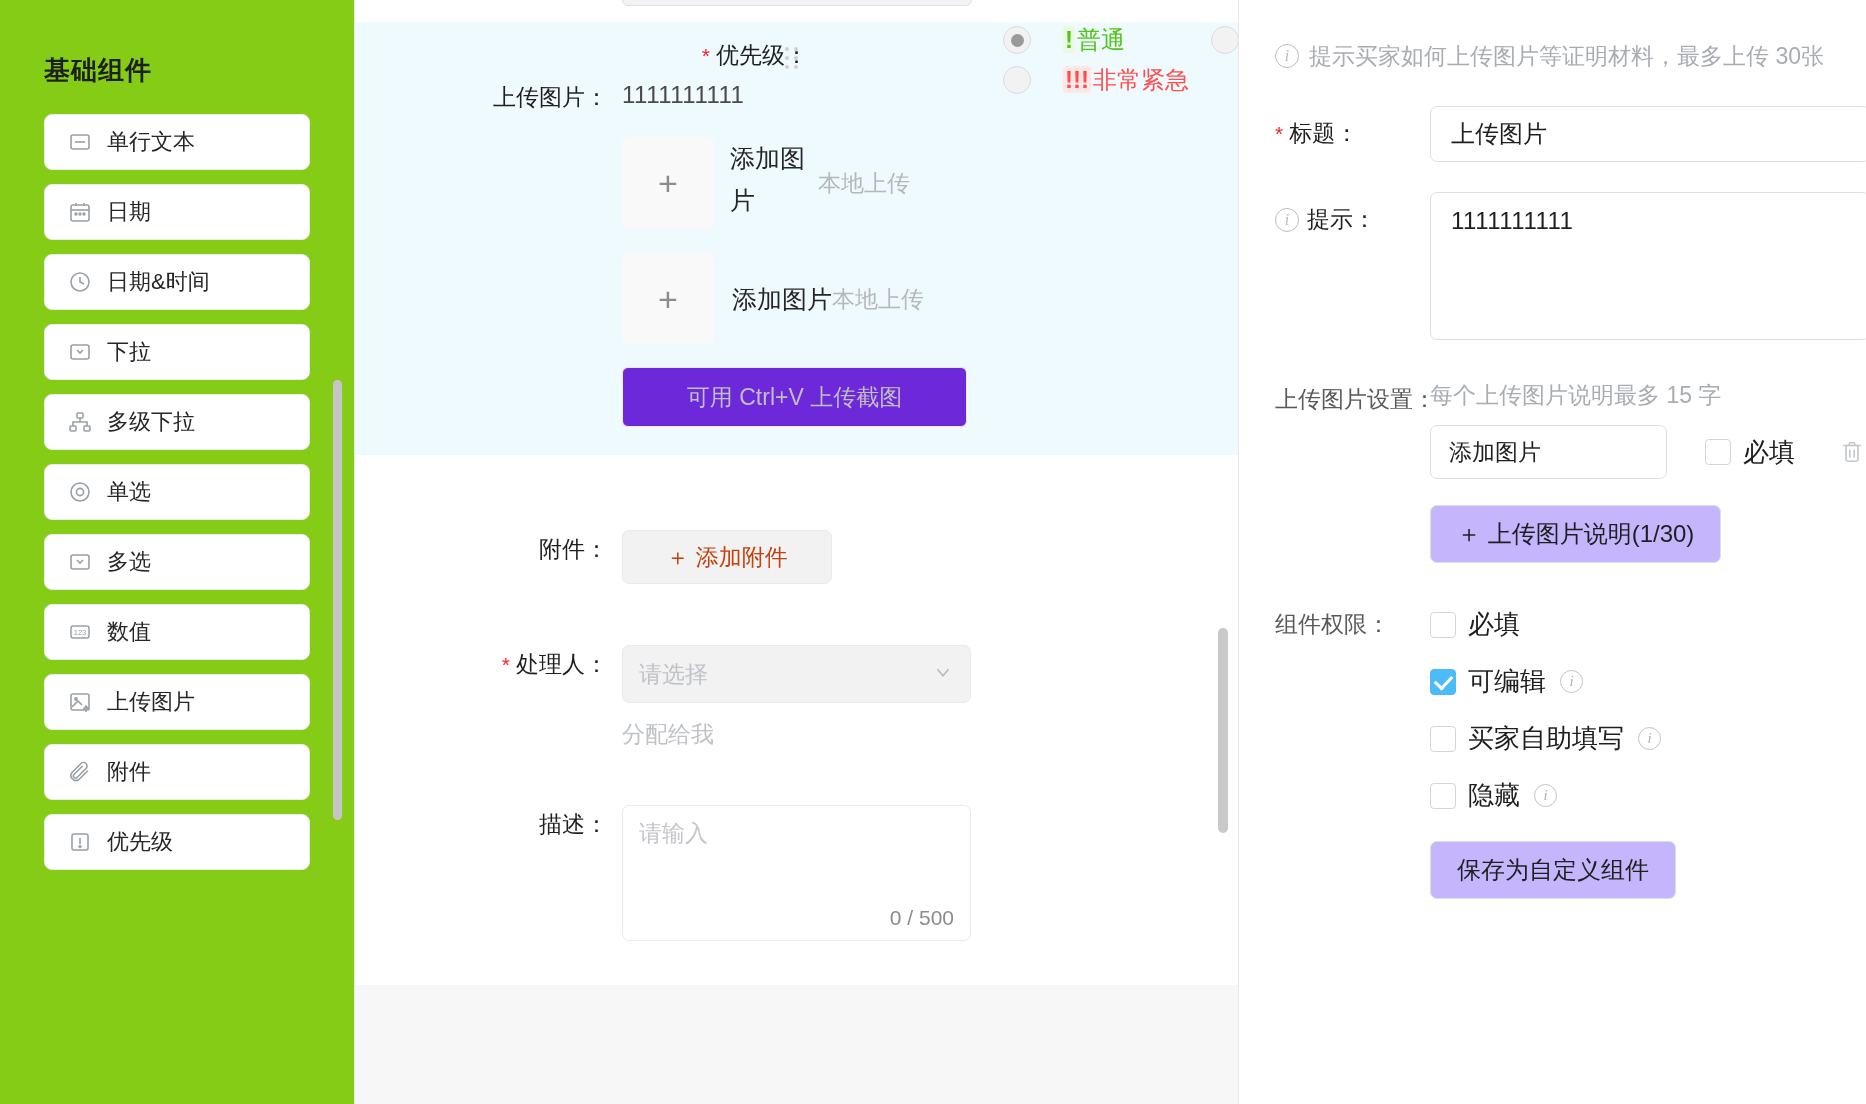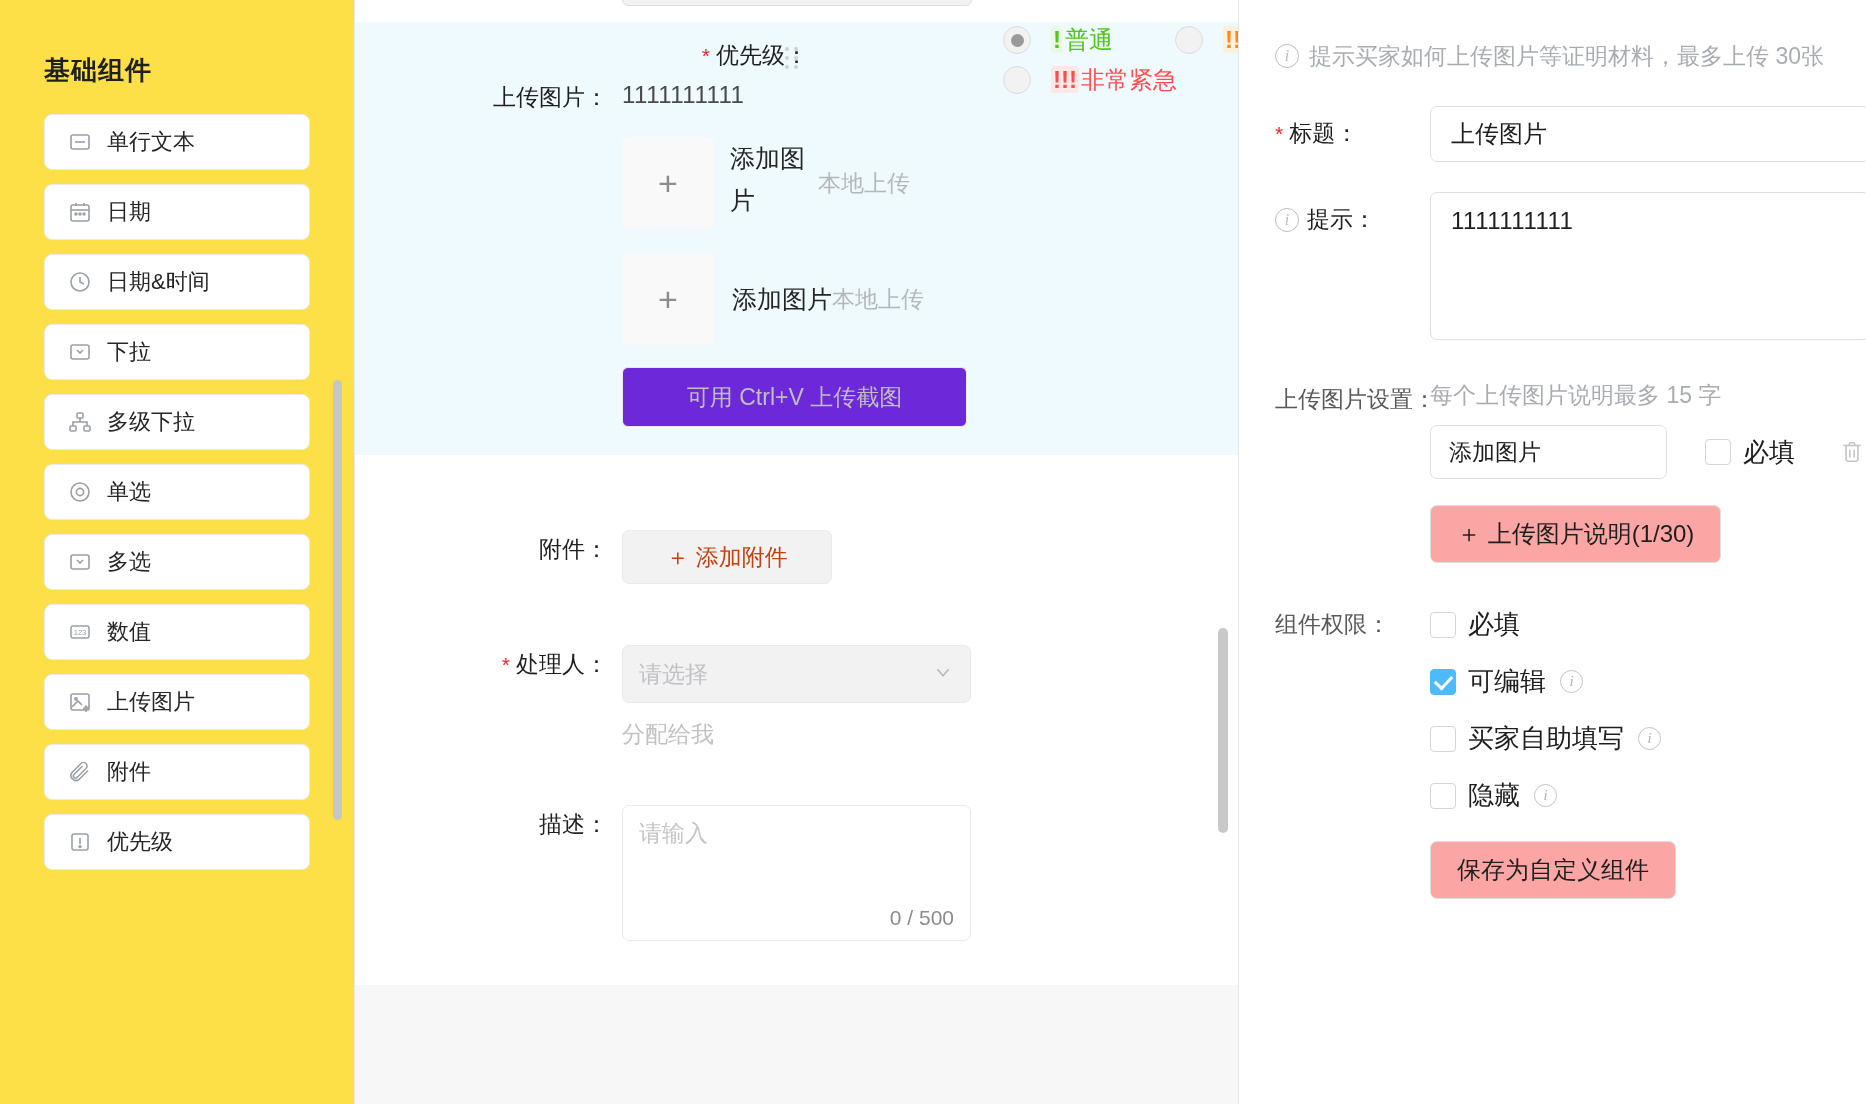--- a/index.html
+++ b/index.html
@@ -10,21 +10,21 @@
     overflow: hidden;
     color: #333;
   }
   .app { position: relative; width: 1866px; height: 1104px; display: flex; }
 
   
   .sidebar {
     position: relative;
     width: 355px;
     height: 1104px;
-    background: #fde047;
+    background: #84cc16;
     border-right: 1px solid #e8e8e8;
     padding: 0 44px;
     flex: 0 0 355px;
   }
   .sidebar-title {
     font-size: 26px;
     font-weight: bold;
     color: #1f1f1f;
     padding-top: 53px;
     padding-bottom: 10px;
@@ -200,21 +200,21 @@
     display: grid; grid-template-columns: 4px 4px; gap: 5px;
     align-content: center;
   }
   .drag-handle i { width: 4px; height: 4px; background: #d0d0d0; border-radius: 50%; display: block; }
   .prio-label {
     position: absolute; left: 200px; top: 40px;
     width: 267px; text-align: right; padding-right: 14px;
     font-size: 23px; color: #1f1f1f; white-space: nowrap;
   }
   .prio-opts { position: absolute; left: 648px; top: 24px; }
-  .prio-line { display: flex; align-items: center; gap: 4px; margin-bottom: 8px; }
+  .prio-line { display: flex; align-items: center; gap: 16px; margin-bottom: 8px; }
   .radio {
     width: 28px; height: 28px; border-radius: 50%;
     border: 1px solid #dcdcdc; background: #f2f2f2;
     display: inline-flex; align-items: center; justify-content: center;
     flex: 0 0 28px; cursor: pointer;
   }
   .radio.on::after { content: ""; width: 13px; height: 13px; border-radius: 50%; background: #9a9a9a; }
   .prio-tag { font-size: 24px; margin-left: 16px; white-space: nowrap; }
   .bang { padding: 0 2px; border-radius: 3px; margin-right: 2px; font-weight: bold; }
   .p-normal { color: #52c41a; }
@@ -300,21 +300,21 @@
     border: solid #fff; border-width: 0 3px 3px 0;
     transform: rotate(43deg); margin-top: -3px;
   }
   .cbx-label { font-size: 26px; color: #1f1f1f; margin-left: 12px; white-space: nowrap; }
   .trash { width: 26px; height: 28px; color: #c2c6ca; }
   .btn-outline {
     height: 58px;
     border: 1px solid #dcdfe3; border-radius: 7px;
     display: inline-flex; align-items: center; justify-content: center;
     font-size: 24px; color: #1f1f1f;
-    background: #fca5a5; cursor: pointer;
+    background: #c4b5fd; cursor: pointer;
     padding: 0 26px; gap: 8px;
   }
   .perm-list { display: flex; flex-direction: column; gap: 22px; }
   .perm-item { display: flex; align-items: center; }
   .i-small {
     width: 23px; height: 23px; border-radius: 50%;
     border: 1.4px solid #c0c4c8; color: #b0b4b8;
     font-size: 15px; font-style: italic;
     display: inline-flex; align-items: center; justify-content: center;
     margin-left: 14px; flex: 0 0 23px;

